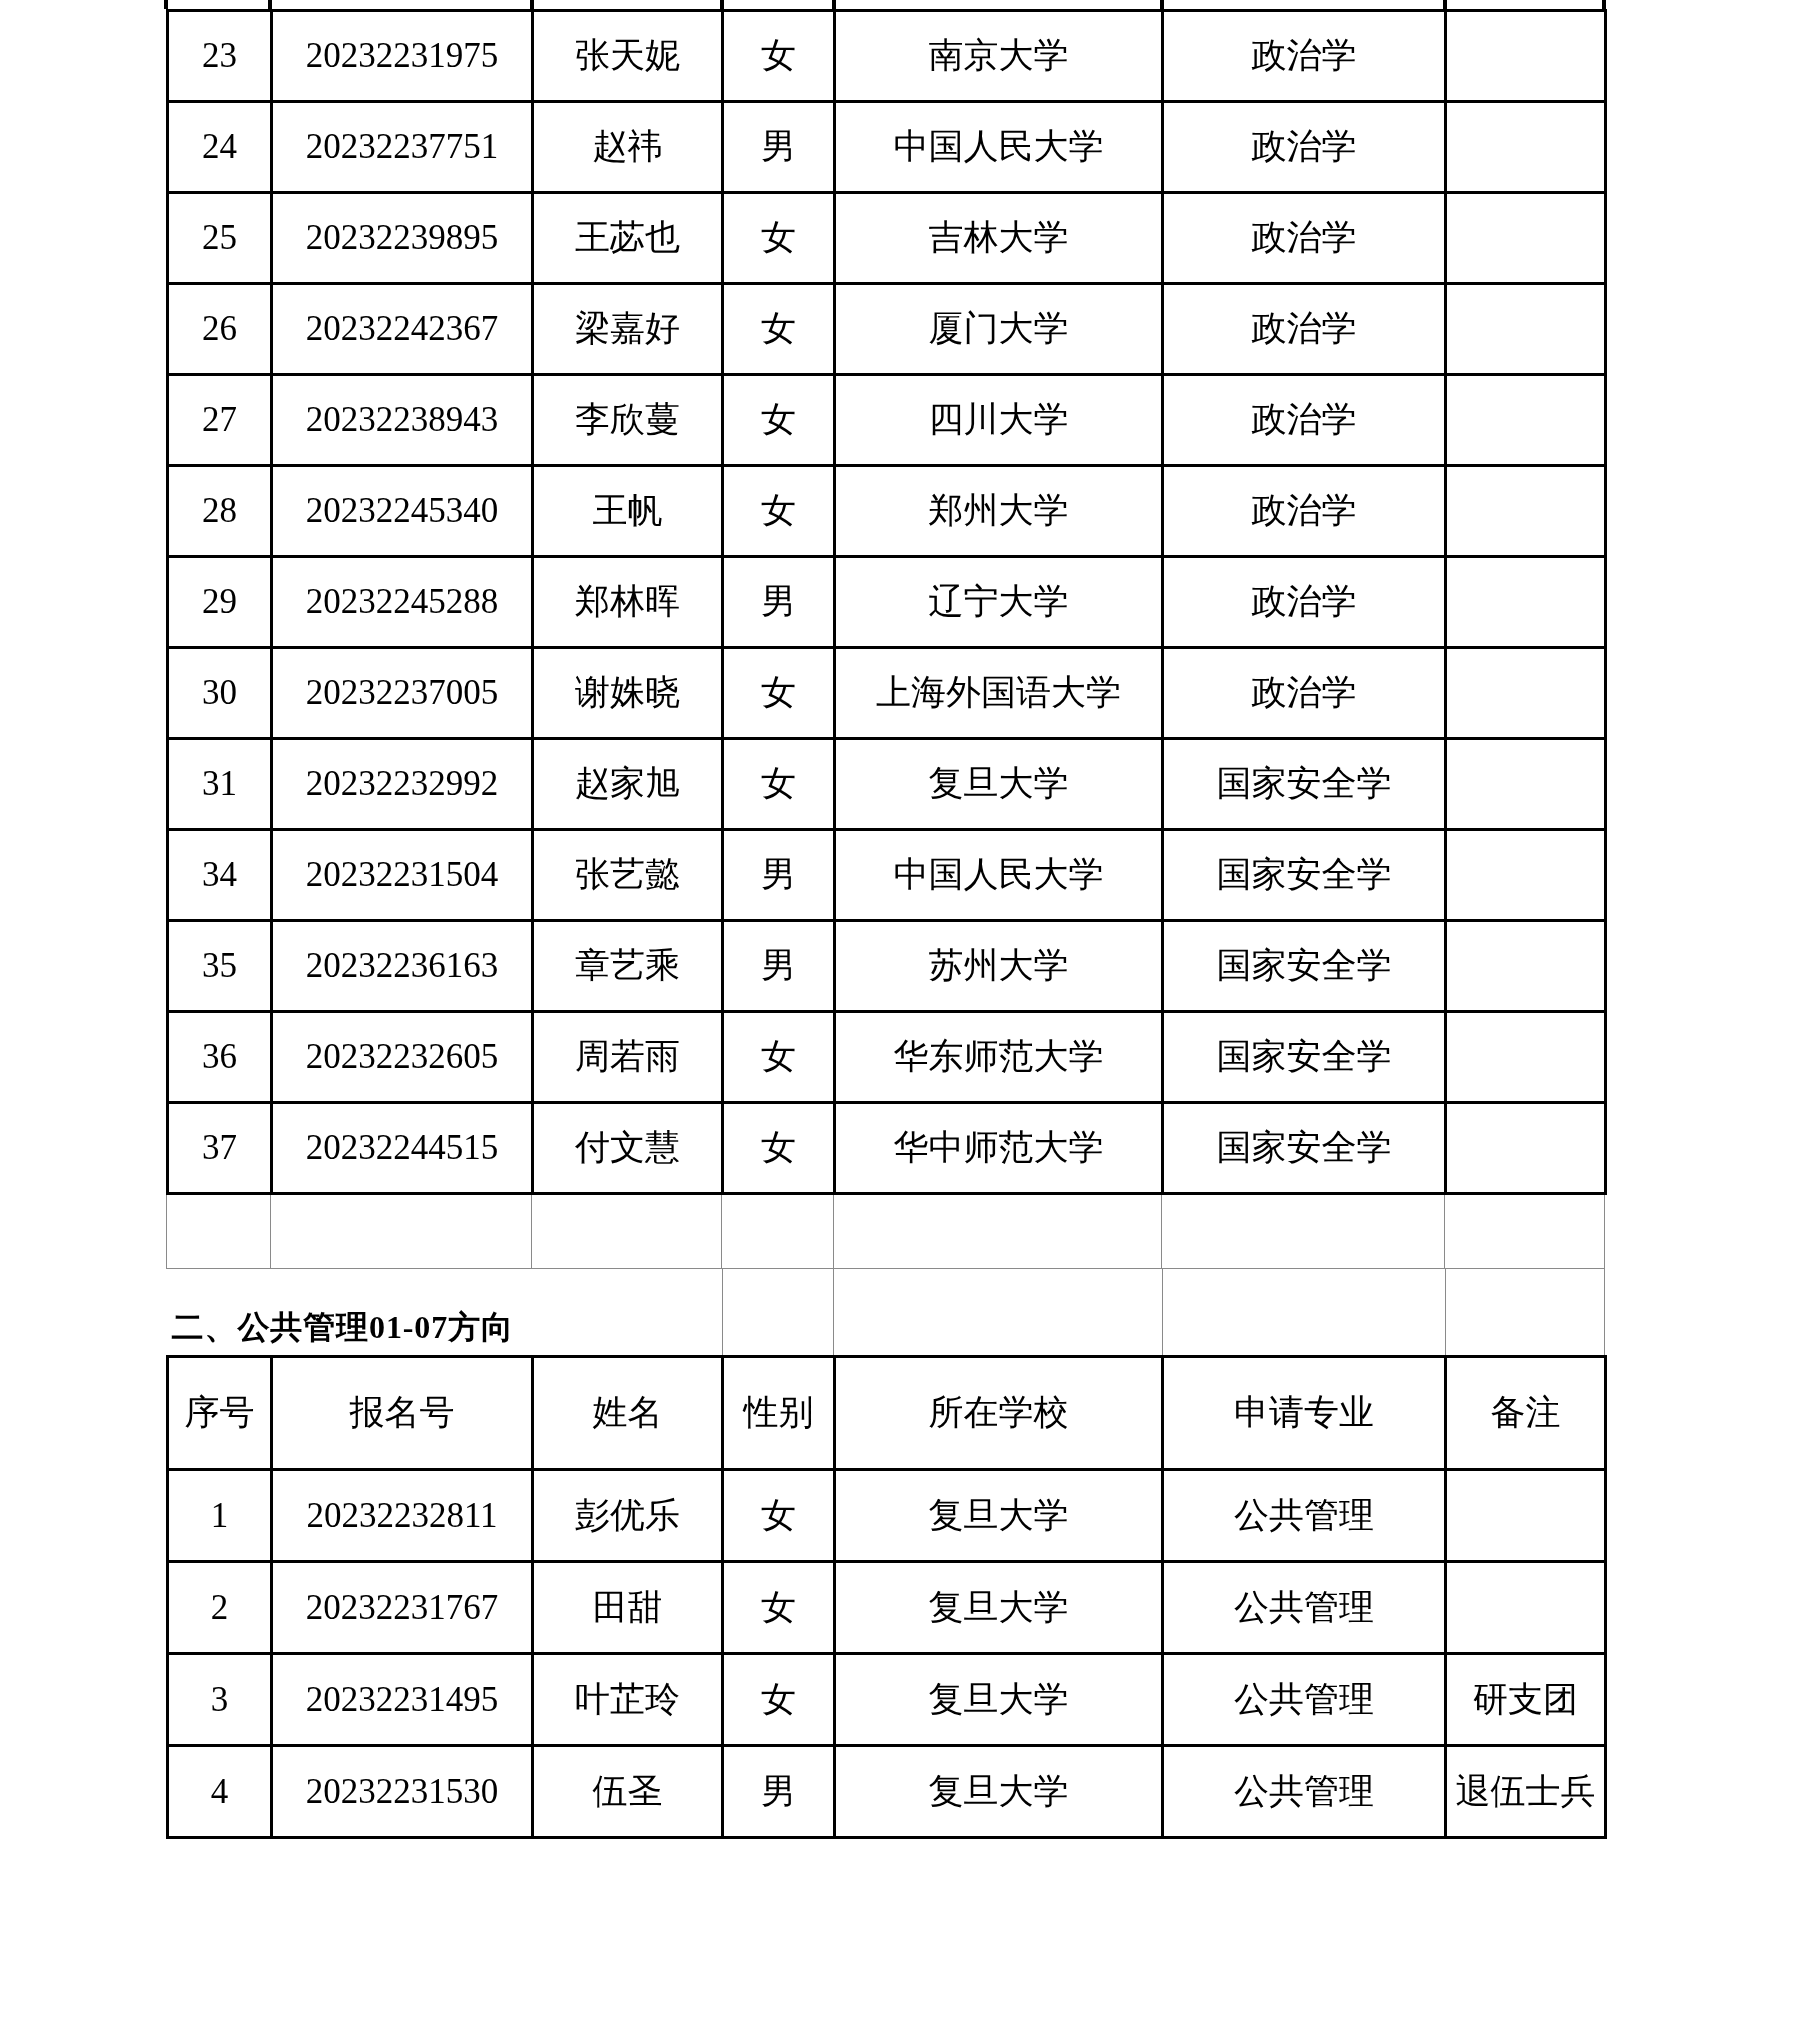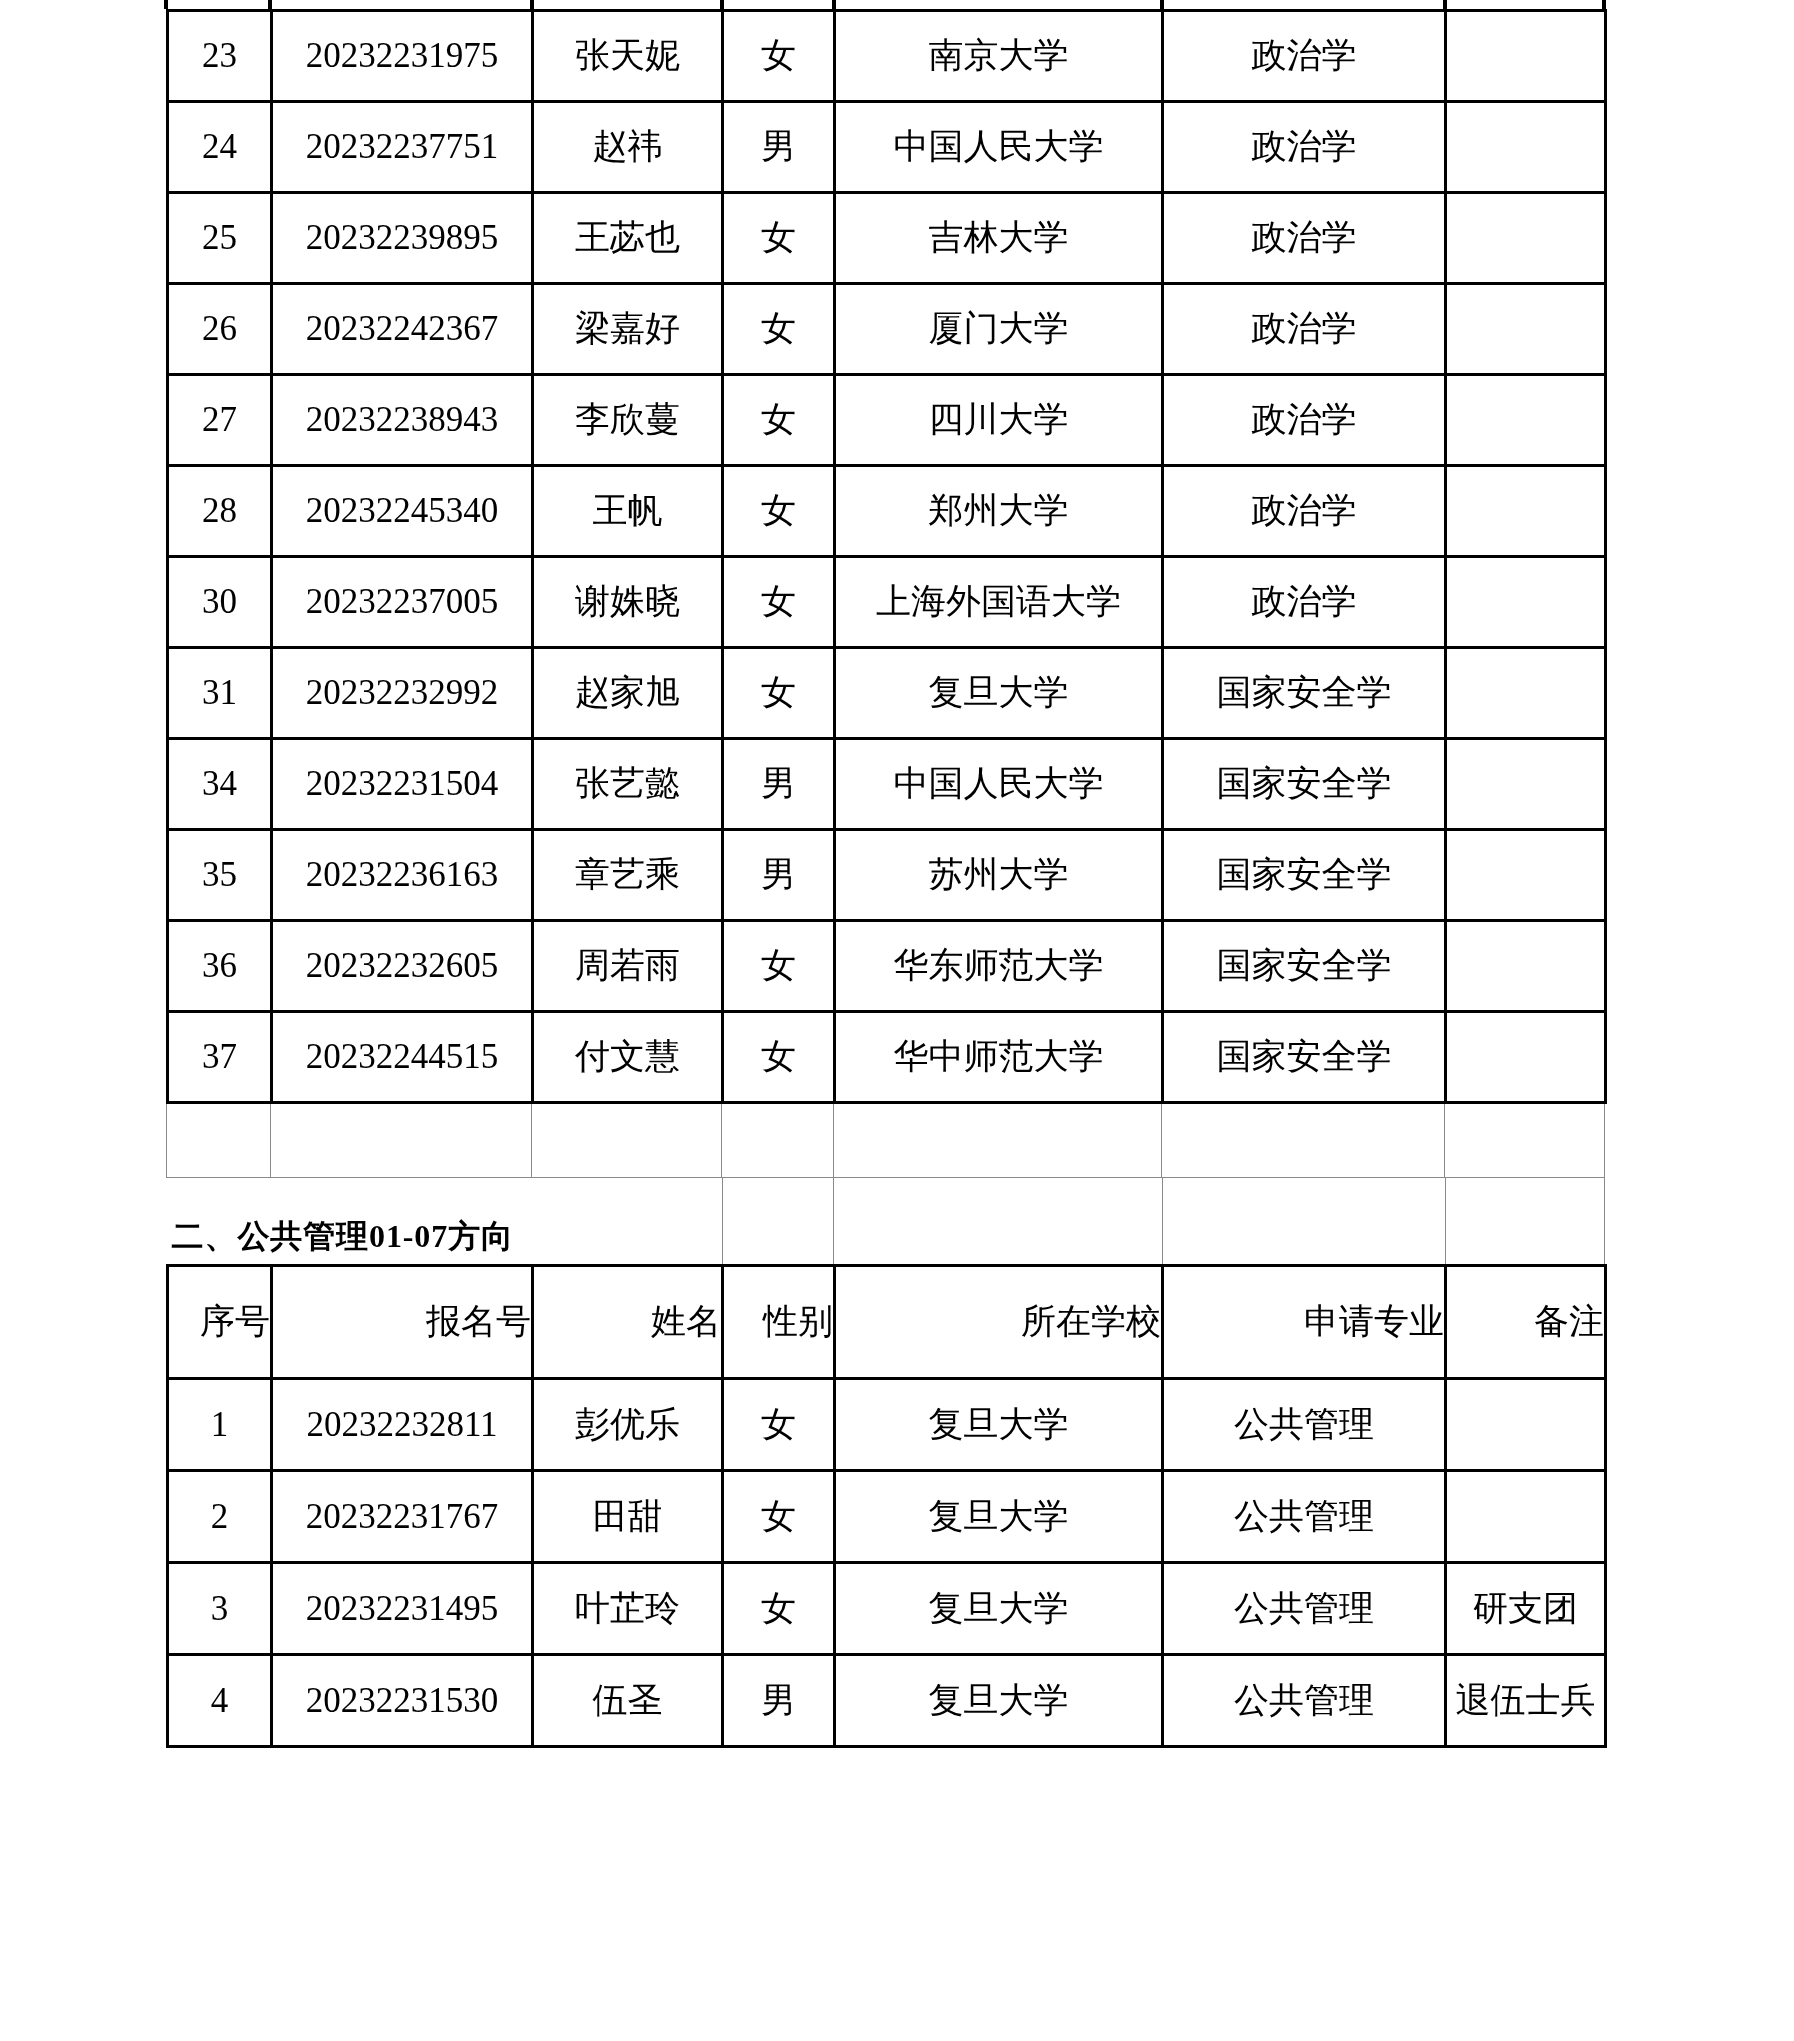--- a/index.html
+++ b/index.html
@@ -35,21 +35,21 @@
     text-align:center;
     vertical-align:middle;
     font-size:35px;
     line-height:1.2;
     padding:0;
     overflow:hidden;
     white-space:nowrap;
   }
   #table1 td{height:88px;}
   #table2 td{height:89px;}
-  #table2 tr.hdr td{height:110px;text-align:right;}
+  #table2 tr.hdr td{height:110px;}
   
   #emptyRow td{
     height:73px;
     border:0.9px solid #8a8a8a;
     border-top:none;
     padding:0;
   }
   
   #sectionRow{
     position:relative;
@@ -160,20 +160,29 @@
   <tr>
     <td>28</td>
     <td>20232245340</td>
     <td>王帆</td>
     <td>女</td>
     <td>郑州大学</td>
     <td>政治学</td>
     <td></td>
   </tr>
 
+  <tr>
+    <td>29</td>
+    <td>20232245288</td>
+    <td>郑林晖</td>
+    <td>男</td>
+    <td>辽宁大学</td>
+    <td>政治学</td>
+    <td></td>
+  </tr>
 
   <tr>
     <td>30</td>
     <td>20232237005</td>
     <td>谢姝晓</td>
     <td>女</td>
     <td>上海外国语大学</td>
     <td>政治学</td>
     <td></td>
   </tr>

